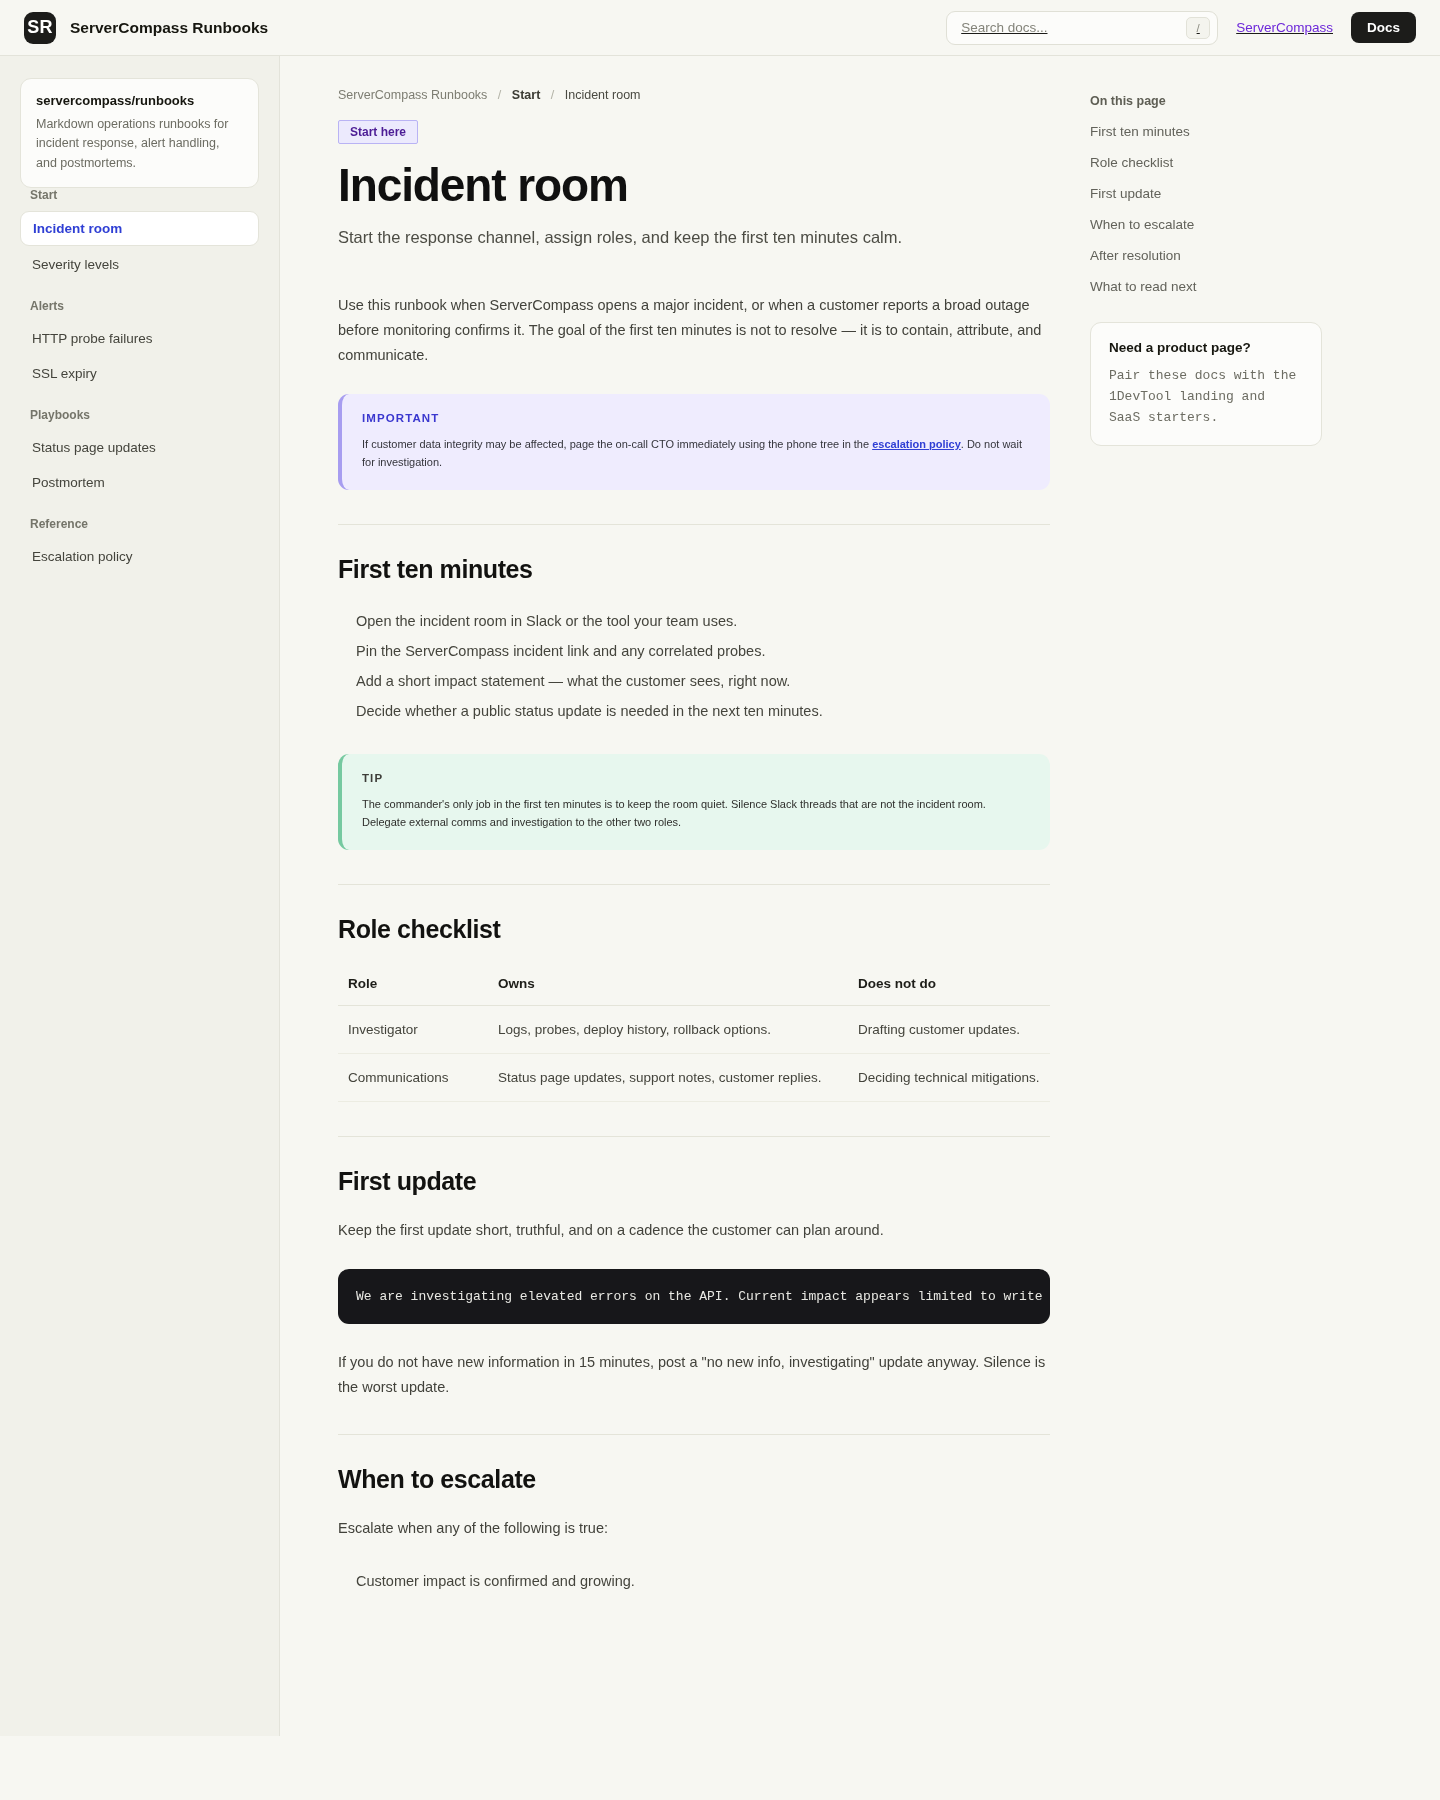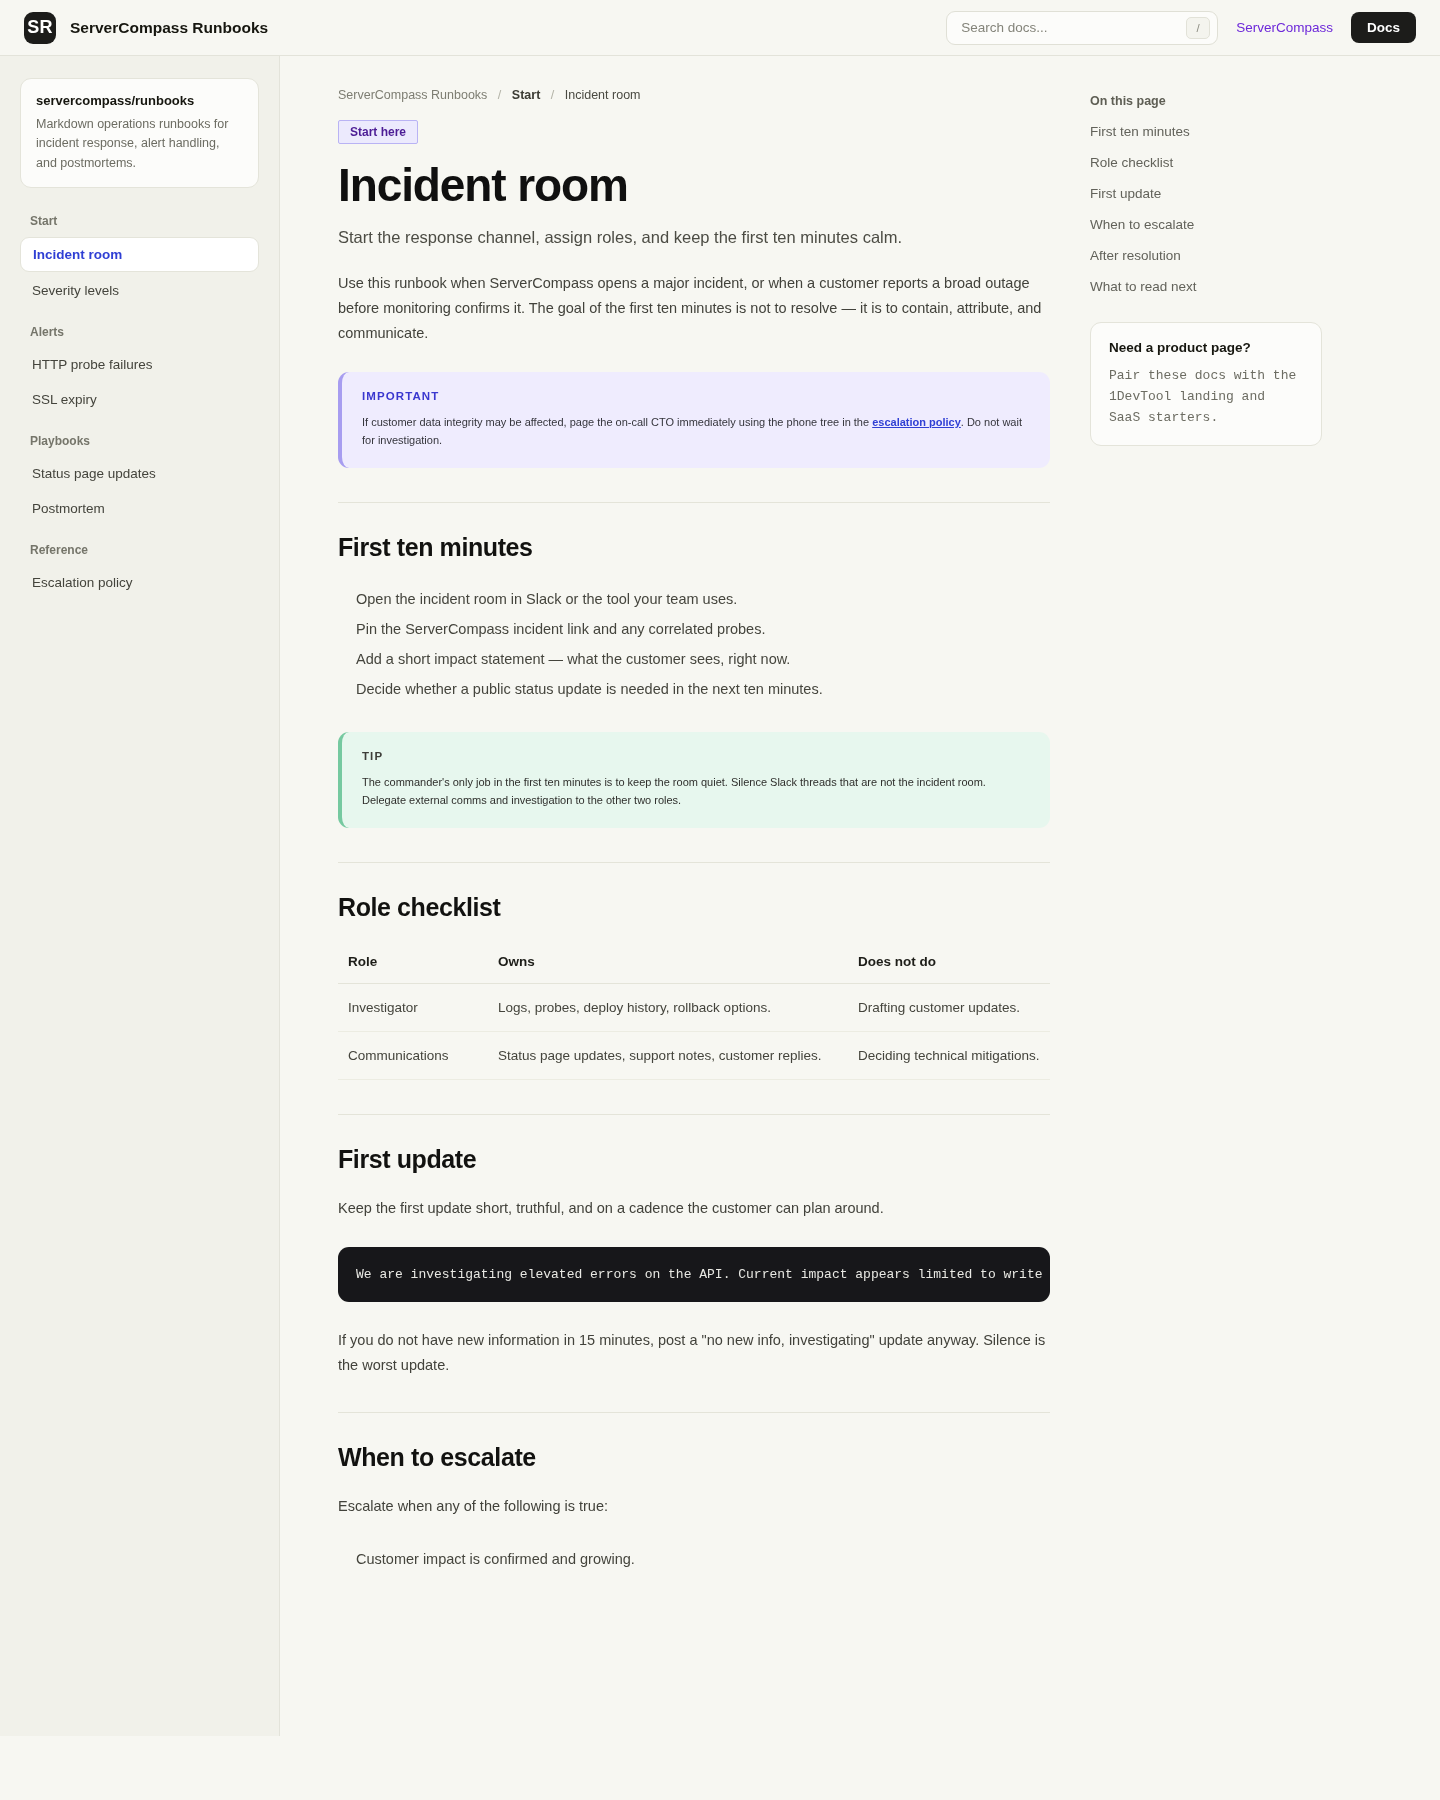--- a/index.html
+++ b/index.html
@@ -30,21 +30,21 @@
     color: #ffffff;
     font-size: 18px;
     font-weight: bold;
     letter-spacing: .3px;
     display: flex; align-items: center; justify-content: center;
   }
   .brand-name { font-size: 15.5px; font-weight: bold; color: #16160f; }
 
   .header-right {
     margin-left: auto;
-    display: flex; align-items: center; gap: 18px;
+    display: flex; align-items: center; gap: 18px; text-decoration: underline;
   }
   .search-box {
     width: 272px; height: 34px;
     background: #fcfcfa;
     border: 1px solid #e0e0d6;
     border-radius: 9px;
     display: flex; align-items: center;
     padding: 0 7px 0 14px;
   }
   .search-placeholder { font-size: 13.5px; color: #84847a; flex: 1; }
@@ -74,21 +74,20 @@
     min-height: 1680px;
     background: #f1f1ea;
     border-right: 1px solid #e3e3da;
     padding: 22px 20px;
   }
   .repo-card {
     background: #fcfcfa;
     border: 1px solid #e4e4da;
     border-radius: 11px;
     padding: 14px 15px;
-    margin-bottom: 26px;
   }
   .repo-title { font-size: 13px; font-weight: bold; color: #16160f; margin-bottom: 7px; }
   .repo-desc { font-size: 12.5px; line-height: 1.55; color: #6c6c62; }
 
   .nav-group-label {
     font-size: 12px; font-weight: bold; color: #75756a;
     padding: 0 10px; margin: 18px 0 9px;
   }
   .nav-group-label.first { margin-top: 0; }
   .nav-item {
@@ -124,21 +123,21 @@
     font-size: 12px; font-weight: bold;
     border-radius: 2px;
     padding: 4px 11px;
     margin-bottom: 14px;
   }
   h1.page-title {
     font-size: 46px; font-weight: bold;
     letter-spacing: -1.1px;
     margin: 0 0 16px; color: #101010;
   }
-  .lede { font-size: 16.5px; color: #4c4c44; margin: 0 0 24px; }
+  .lede { font-size: 16.5px; color: #4c4c44; margin: 0 0 46px; }
   p.body { font-size: 14.5px; line-height: 1.72; color: #42423b; margin: 0 0 26px; }
 
   
   .callout { border-radius: 11px; padding: 18px 20px; margin: 0 0 30px; }
   .callout-label {
     font-size: 11.5px; font-weight: bold;
     letter-spacing: 1.1px; margin-bottom: 11px;
   }
   .callout-text { font-size: 11px; line-height: 1.68; }
   .callout.important {

